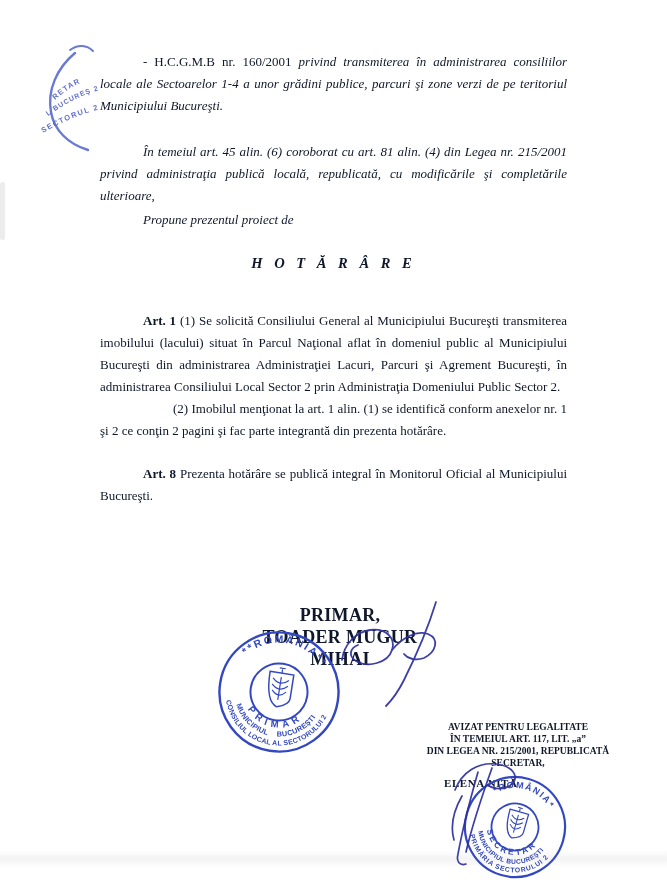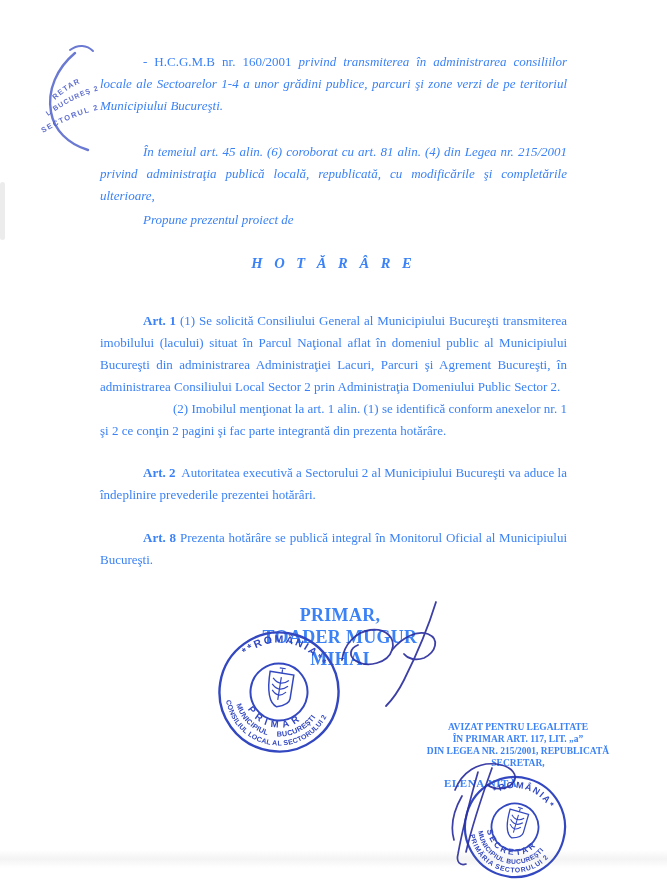--- a/index.html
+++ b/index.html
@@ -1,18 +1,18 @@
 <!DOCTYPE html>
 <html><head>
 <meta charset="utf-8">
 <style>
   html,body{margin:0;padding:0;background:#9a9a9a;}
   .page{
     position:relative;width:667px;height:895px;margin:0 auto;background:#ffffff;
-    font-family:"Liberation Serif","DejaVu Serif",serif;color:#3b82f6;overflow:hidden;
+    font-family:"Liberation Serif","DejaVu Serif",serif;color:#0f172a;overflow:hidden;
   }
   .content{position:absolute;left:100px;top:51px;width:467px;}
   .p{margin:0;font-size:13px;line-height:22px;text-align:justify;}
   .ind{text-indent:43px;}
   .sub{text-indent:73px;}
   .ital{font-style:italic;}
   .b{font-weight:bold;}
   #p-legal{margin-top:24px;}
   #p-prop{margin-top:2px;}
   .title{margin:21px 0 16px;text-align:center;font-weight:bold;font-style:italic;
@@ -47,33 +47,32 @@
     <p class="p ital ind" id="p-legal">În temeiul art. 45 alin. (6) coroborat cu art. 81 alin. (4) din Legea nr. 215/2001 privind administraţia publică locală, republicată, cu modificările şi completările ulterioare,</p>
 
     <p class="p ital ind" id="p-prop">Propune prezentul proiect de</p>
 
     <h1 class="title">H O T Ă R Â R E</h1>
 
     <p class="p ind" id="p-art1"><span class="b">Art. 1</span> <span>(1) Se solicită Consiliului General al Municipiului Bucureşti transmiterea imobilului (lacului) situat în Parcul Naţional aflat în domeniul public al Municipiului Bucureşti din administrarea Administraţiei Lacuri, Parcuri şi Agrement Bucureşti, în administrarea Consiliului Local Sector 2 prin Administraţia Domeniului Public Sector 2.</span></p>
 
     <p class="p sub">(2) Imobilul menţionat la art. 1 alin. (1) se identifică conform anexelor nr. 1 şi 2 ce conţin 2 pagini şi fac parte integrantă din prezenta hotărâre.</p>
 
-    <p class="p ind" id="p-art2"><span class="b">Art. 2</span>&nbsp; <span>Autoritatea executivă a Sectorului 2 al Municipiului Bucureşti va aduce la îndeplinire prevederile prezentei hotărâri.</span></p>
 
     <p class="p ind" id="p-art3"><span class="b">Art. 8</span> <span>Prezenta hotărâre se publică integral în Monitorul Oficial al Municipiului Bucureşti.</span></p>
   </div>
 
   <div class="sig-primar">
     <div>PRIMAR,</div>
     <div>TOADER MUGUR MIHAI</div>
   </div>
 
   <div class="avizat">
     <div>AVIZAT PENTRU LEGALITATE</div>
-    <div>ÎN PRIMAR ART. 117, LIT. „a”</div>
+    <div>ÎN TEMEIUL ART. 117, LIT. „a”</div>
     <div>DIN LEGEA NR. 215/2001, REPUBLICATĂ</div>
     <div>SECRETAR,</div>
   </div>
 
   <div class="elena">ELENA NIŢĂ</div>
 
   <svg id="stamp-partial" width="120" height="120" viewBox="0 0 120 120">
     <g stroke="#4a5cc8" fill="none" stroke-linecap="round" opacity="0.82">
       <path d="M 45 15 C 27 30 17 52 21 74 C 24 92 38 106 58 112" stroke-width="2.4"></path>
       <path d="M 40 12 C 48 6 57 7 63 13" stroke-width="2"></path>

